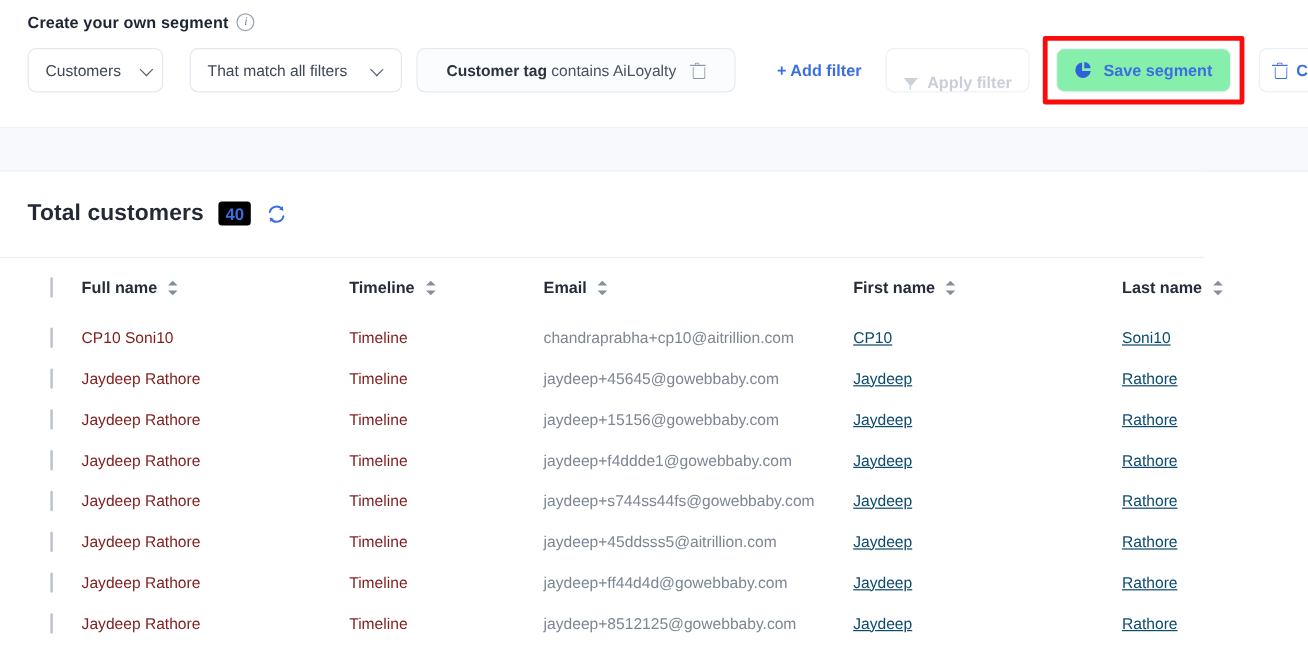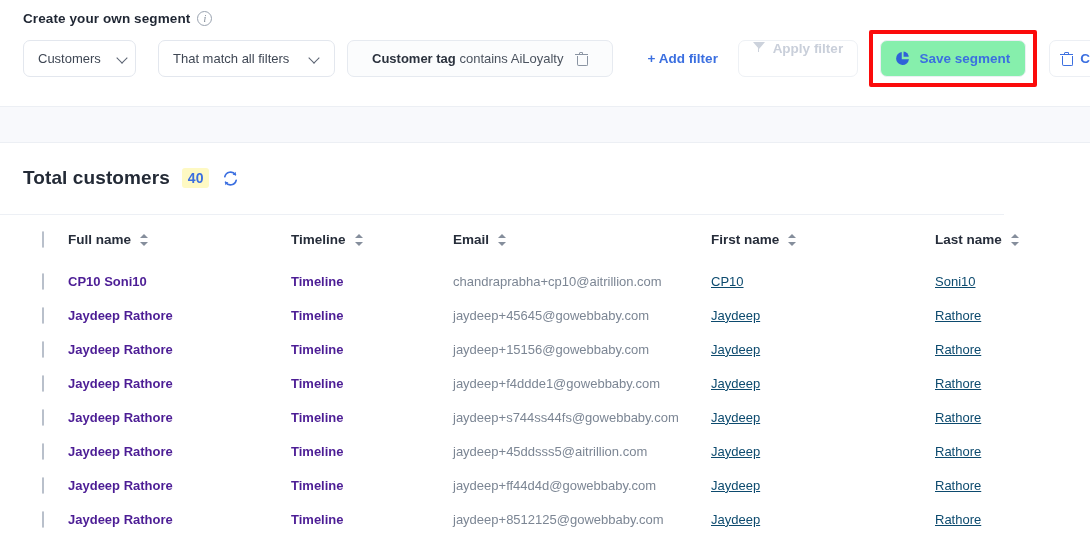--- a/index.html
+++ b/index.html
@@ -83,21 +83,21 @@
   }
 
   .add-filter {
     margin-left: 35px; font-size: 13.5px; font-weight: 700;
     color: #3b6fe0; cursor: pointer; white-space: nowrap;
   }
 
   .apply-filter {
     margin-left: 20px; height: 37px; width: 120px;
     background: #fff; border: 1px solid #eef1f5; border-radius: 7px;
-    display: flex; align-items: flex-start; justify-content: center; gap: 8px;
+    display: flex; align-items: flex-end; justify-content: center; gap: 8px;
     font-size: 13.5px; font-weight: 700; color: #c9cfda;
     cursor: default;
   }
   .funnel-icon { width: 12px; height: 12px; position: relative; flex: none; }
   .funnel-icon::before {
     content: ""; position: absolute; left: 0; top: 1px;
     width: 0; height: 0;
     border-left: 6px solid transparent; border-right: 6px solid transparent;
     border-top: 7px solid #ccd2dc;
   }
@@ -146,21 +146,21 @@
     position: absolute; left: 0; top: 143px; width: 1004px; height: 72px;
     background: #ffffff; border-bottom: 1px solid #edf0f5;
   }
   .totals-inner {
     position: absolute; left: 23px; top: 24px;
     display: flex; align-items: center; gap: 12px;
   }
   .totals-label { font-size: 19px; font-weight: 700; color: #232a36; letter-spacing: .1px; }
   .totals-count {
     font-size: 14px; font-weight: 700; color: #3b6fe0;
-    background: #fef9c3; border-radius: 3px; padding: 2px 6px;
+    background: #000000; border-radius: 3px; padding: 2px 6px;
   }
   .refresh-icon { width: 19px; height: 19px; cursor: pointer; flex: none; }
   .refresh-icon svg { display: block; }
 
   
   .table-area { position: absolute; left: 16px; top: 215px; width: 1090px; height: 335px; background: #fff; }
   table { width: 1090px; border-collapse: collapse; table-layout: fixed; }
   col.c-check { width: 52px; }
   col.c-full   { width: 223px; }
   col.c-time   { width: 162px; }
@@ -189,21 +189,21 @@
     border-bottom: 4.5px solid #858e9c;
   }
   .sort-icon::after {
     content: ""; position: absolute; left: 0; bottom: 0.5px;
     width: 0; height: 0;
     border-left: 4.5px solid transparent; border-right: 4.5px solid transparent;
     border-top: 4.5px solid #858e9c;
   }
 
   tbody td { height: 34px; padding: 0; vertical-align: middle; font-size: 13px; }
-  .link { color: #4c1d95; font-weight: 700; cursor: pointer; font-size: 13px; }
+  .link { color: #7f1d1d; font-weight: 400; cursor: pointer; font-size: 13px; }
   .plain { color: #0c4a6e; font-weight: 400; text-decoration: underline; }
   .email { color: #7c8694; font-weight: 400; font-size: 13px; }
 </style>
 </head>
 <body>
 
 <div class="segment-panel">
 
   <div class="panel-title-row">
     <span class="panel-title">Create your own segment</span>

